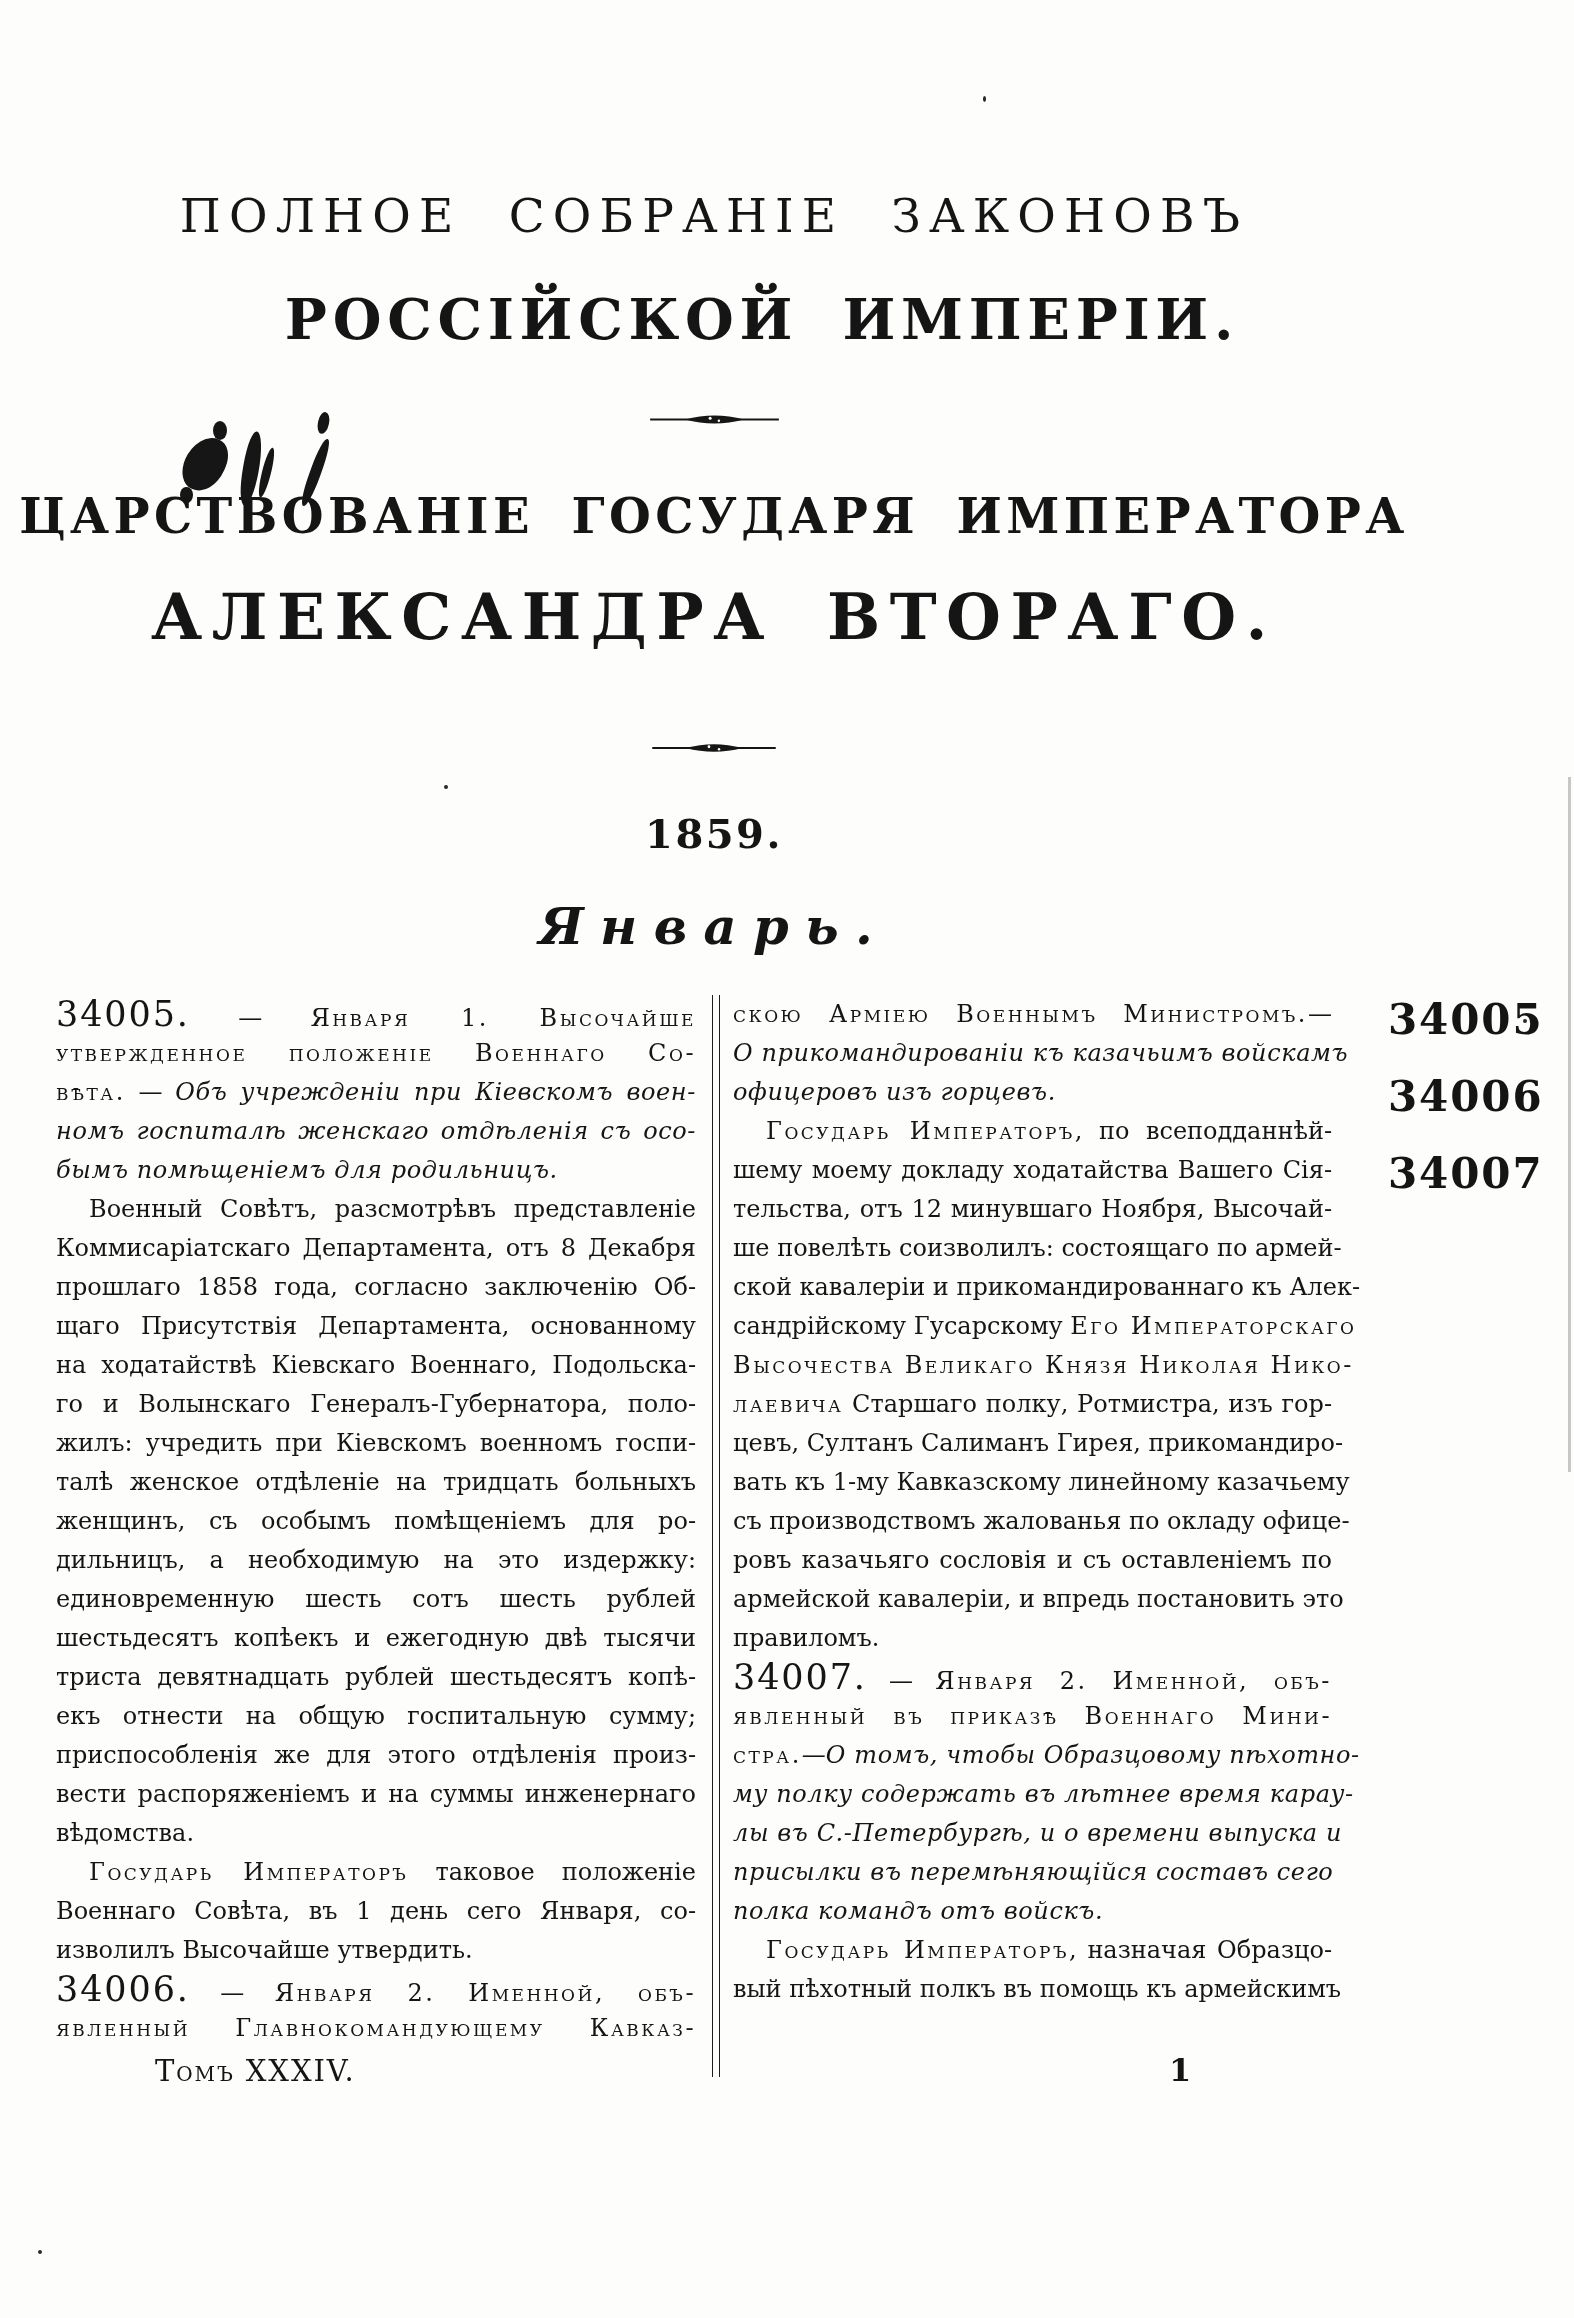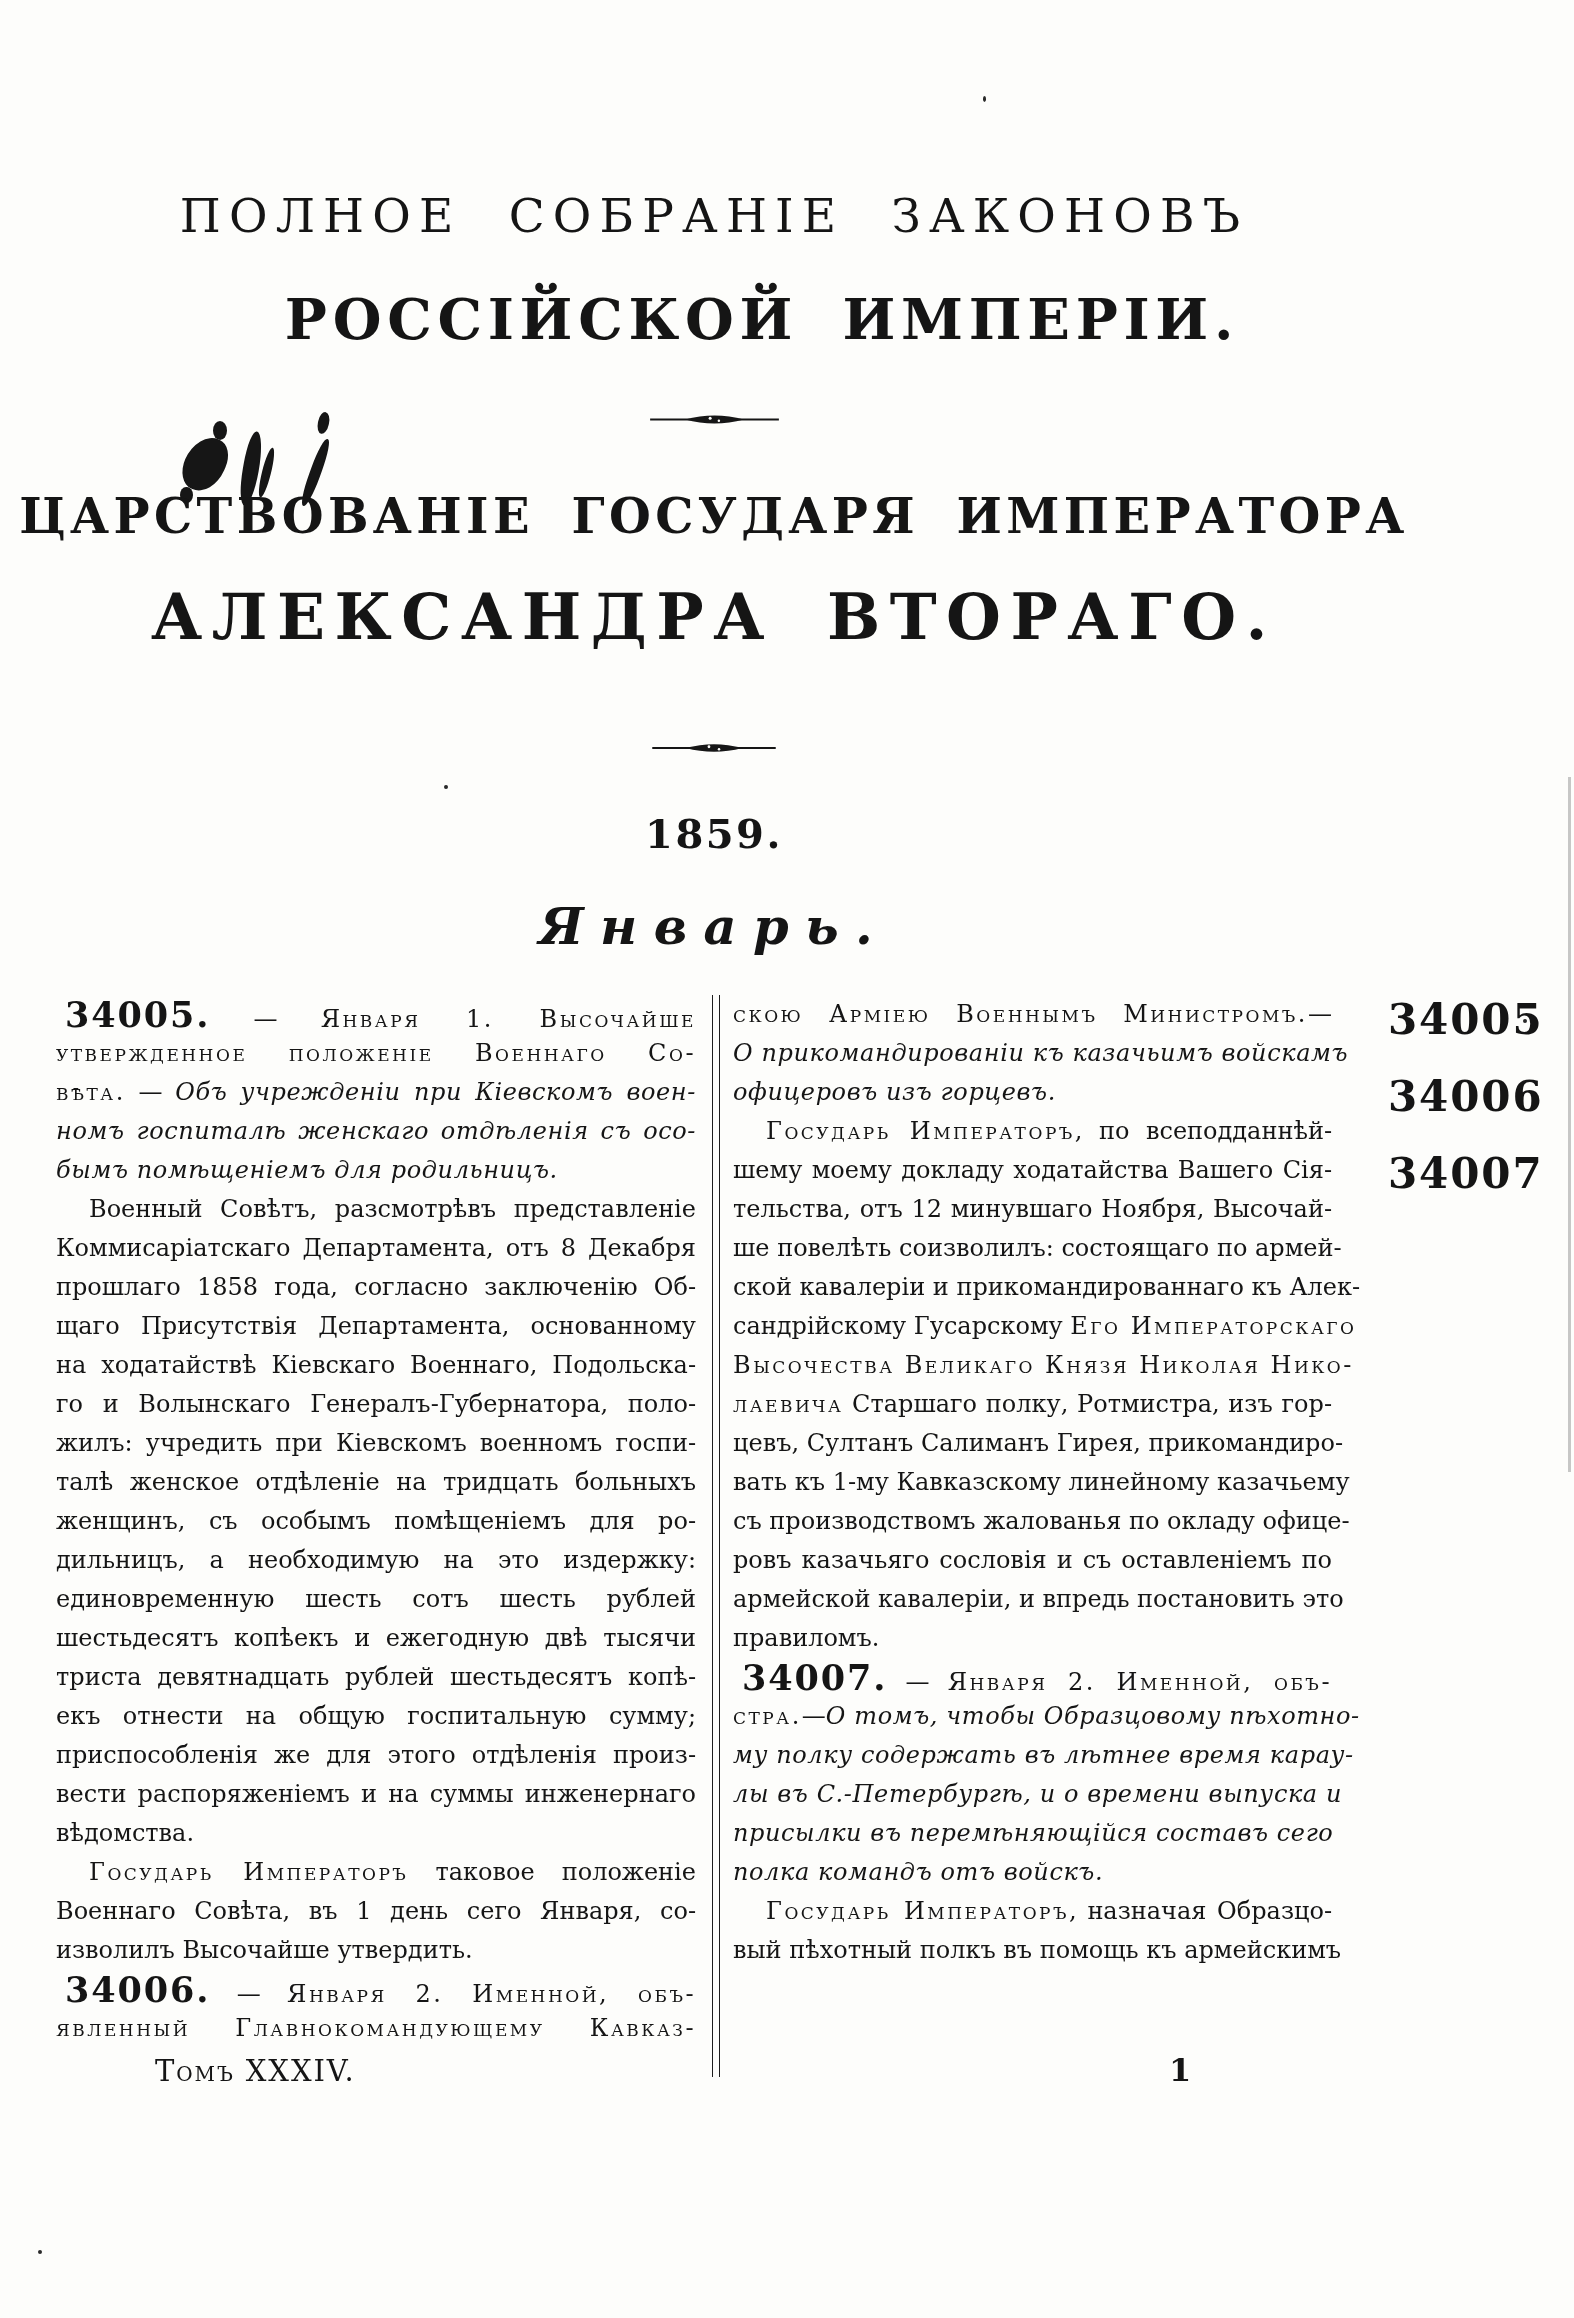--- a/index.html
+++ b/index.html
@@ -28,21 +28,21 @@
   
   .col{top:995px;font-size:24px;}
   #left-col{left:56px;width:640px;}
   #right-col{left:733px;width:599px;}
   .line{height:39px;line-height:39px;text-align:justify;text-align-last:justify;white-space:nowrap;}
   .line.last{text-align-last:left;}
   .line.indent{text-indent:33px;}
   .seg-n{}
   .seg-i{font-style:italic;letter-spacing:0.6px;}
   .seg-sc{font-variant:small-caps;letter-spacing:2.5px;}
-  .seg-num{font-size:35px;font-weight:bold;letter-spacing:1.9px;margin-left:9px;}
+  .seg-num{font-size:35px;font-weight:normal;letter-spacing:1.9px;}
   
   #column-rule{left:712px;top:995px;height:1082px;width:6.3px;
     border-left:1.9px solid #1c1c1c;border-right:1.9px solid #1c1c1c;}
   
   #margin-numbers{left:1388px;top:978px;width:158px;}
   .margin-num{font-size:42px;font-weight:bold;letter-spacing:1.9px;height:44px;line-height:44px;margin-bottom:33px;margin-top:20px;}
   
   #footer-volume{left:155px;top:2054px;font-size:29px;font-variant:small-caps;letter-spacing:1.9px;}
   #footer-page-number{left:1169px;top:2051px;font-size:32px;font-weight:bold;}
 </style>
@@ -129,20 +129,21 @@
     <div class="line"><span class="seg-n">сандрійскому Гусарскому </span><span class="seg-sc">Его Императорскаго</span></div>
     <div class="line"><span class="seg-sc">Высочества Великаго Князя Николая Нико-</span></div>
     <div class="line"><span class="seg-sc">лаевича</span><span class="seg-n"> Старшаго полку, Ротмистра, изъ гор-</span></div>
     <div class="line"><span class="seg-n">цевъ, Султанъ Салиманъ Гирея, прикомандиро-</span></div>
     <div class="line"><span class="seg-n">вать къ 1-му Кавказскому линейному казачьему</span></div>
     <div class="line"><span class="seg-n">съ производствомъ жалованья по окладу офице-</span></div>
     <div class="line"><span class="seg-n">ровъ казачьяго сословія и съ оставленіемъ по</span></div>
     <div class="line"><span class="seg-n">армейской кавалеріи, и впредь постановить это</span></div>
     <div class="line last"><span class="seg-n">правиломъ.</span></div>
     <div class="line head"><span class="seg-num">34007.</span><span class="seg-n"> — </span><span class="seg-sc">Января 2. Именной, объ-</span></div>
+    <div class="line"><span class="seg-sc">явленный въ приказѣ Военнаго Мини-</span></div>
     <div class="line"><span class="seg-sc">стра.</span><span class="seg-n">—</span><span class="seg-i">О томъ, чтобы Образцовому пѣхотно-</span></div>
     <div class="line"><span class="seg-i">му полку содержать въ лѣтнее время карау-</span></div>
     <div class="line"><span class="seg-i">лы въ С.-Петербургѣ, и о времени выпуска и</span></div>
     <div class="line"><span class="seg-i">присылки въ перемѣняющійся составъ сего</span></div>
     <div class="line last"><span class="seg-i">полка командъ отъ войскъ.</span></div>
     <div class="line indent"><span class="seg-sc">Государь Императоръ</span><span class="seg-n">, назначая Образцо-</span></div>
     <div class="line"><span class="seg-n">вый пѣхотный полкъ въ помощь къ армейскимъ</span></div>
   </div>
 
 <div class="abs" id="margin-numbers">

